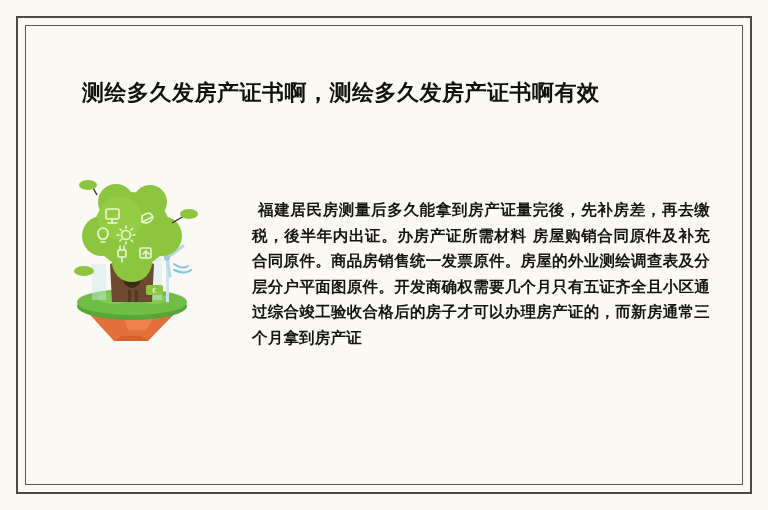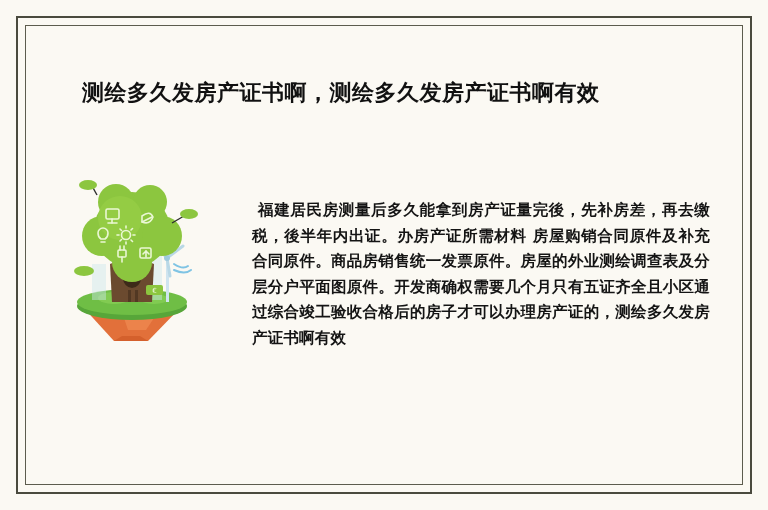--- a/index.html
+++ b/index.html
@@ -187,16 +187,16 @@
         <ellipse cx="22" cy="93" rx="10" ry="5" fill="#8cc63f"></ellipse>
       </g>
       <g>
         <rect x="84" y="107" width="17" height="10" rx="2" fill="#8cc63f"></rect>
         <text x="92.5" y="115" font-size="7" fill="#f2fae3" text-anchor="middle" font-family="DejaVu Sans, sans-serif">€</text>
       </g>
     </svg>
   </div>
 
   <div class="body-text">
-    <span class="lead">福建居民房测量后多久能拿到房产证量完後，先补房差，再去缴税，後半年内出证。办房产证所需材料 房屋购销合同原件及补充合同原件。商品房销售统一发票原件。房屋的外业测绘调查表及分层分户平面图原件。开发商确权需要几个月只有五证齐全且小区通过综合竣工验收合格后的房子才可以办理房产证的，测绘多久发房产证书啊有效</span>
+    <span class="lead">福建居民房测量后多久能拿到房产证量完後，先补房差，再去缴税，後半年内出证。办房产证所需材料 房屋购销合同原件及补充合同原件。商品房销售统一发票原件。房屋的外业测绘调查表及分层分户平面图原件。开发商确权需要几个月只有五证齐全且小区通过综合竣工验收合格后的房子才可以办理房产证的，而新房通常三个月拿到房产证</span>
   </div>
 
 </div>
 
 </body></html>

